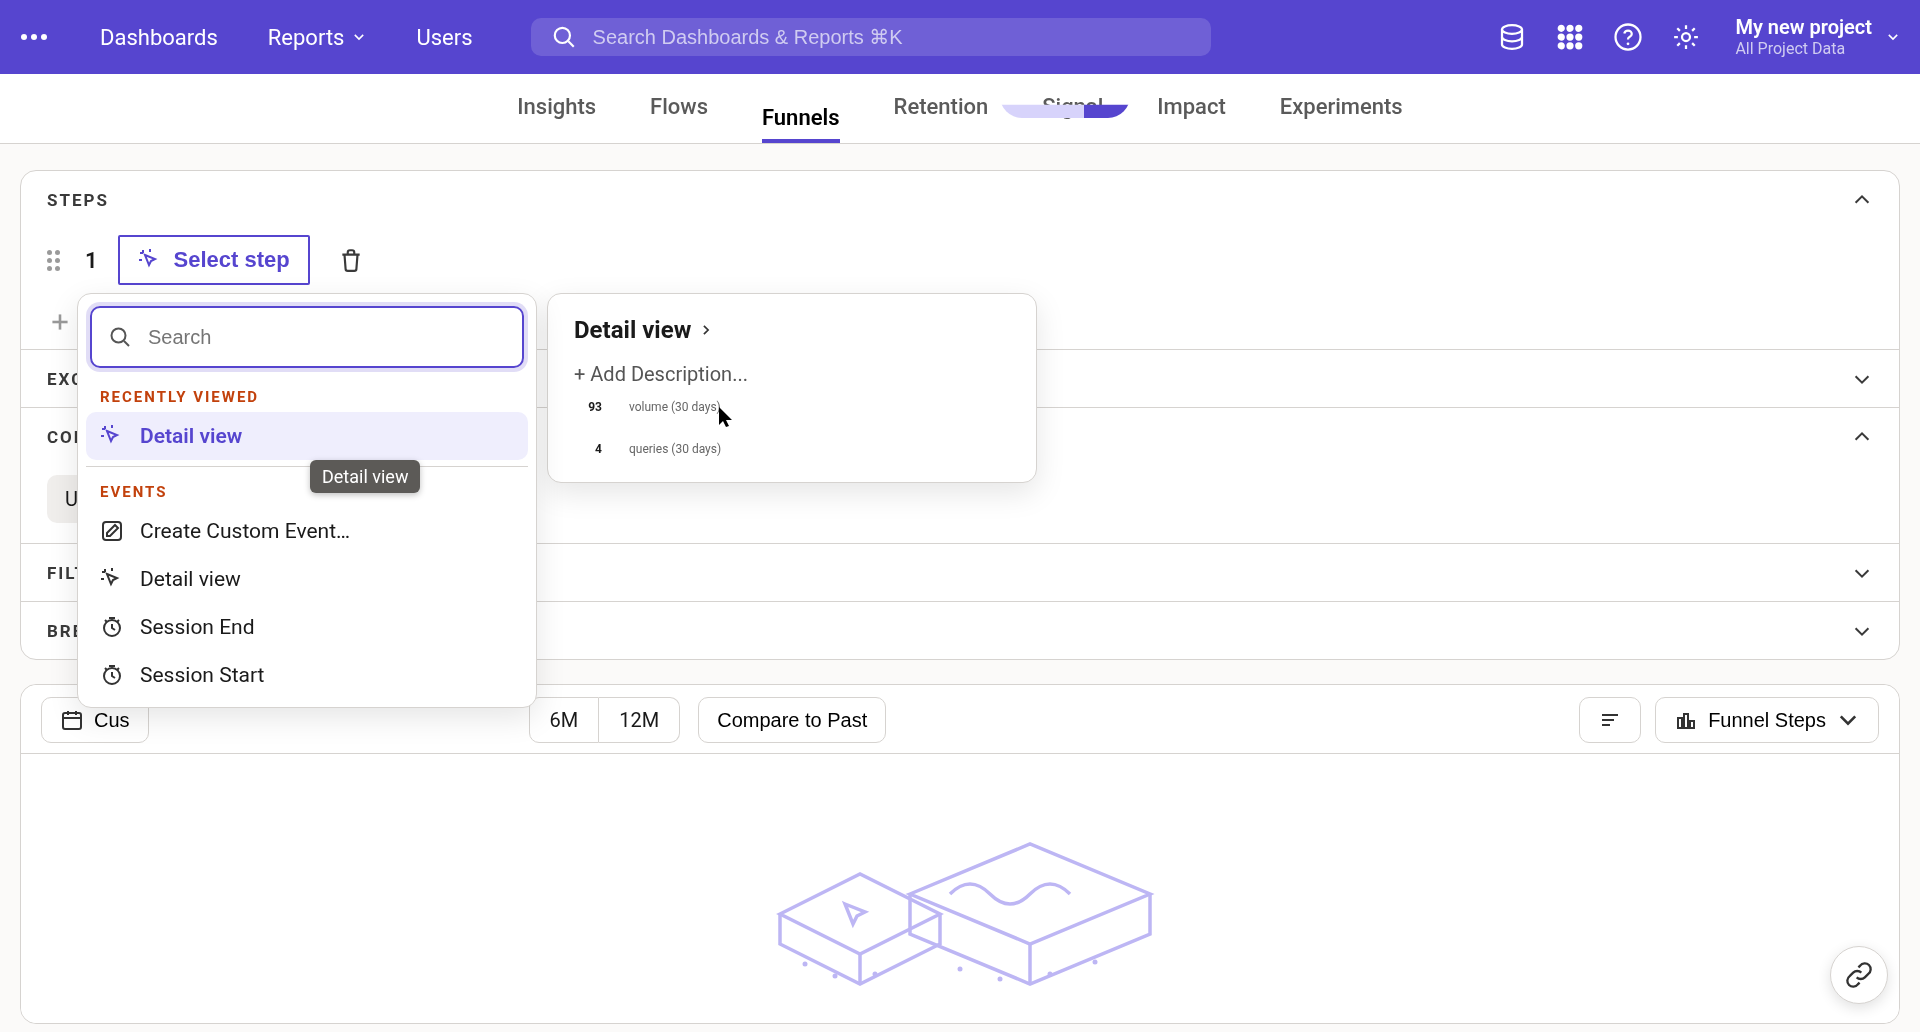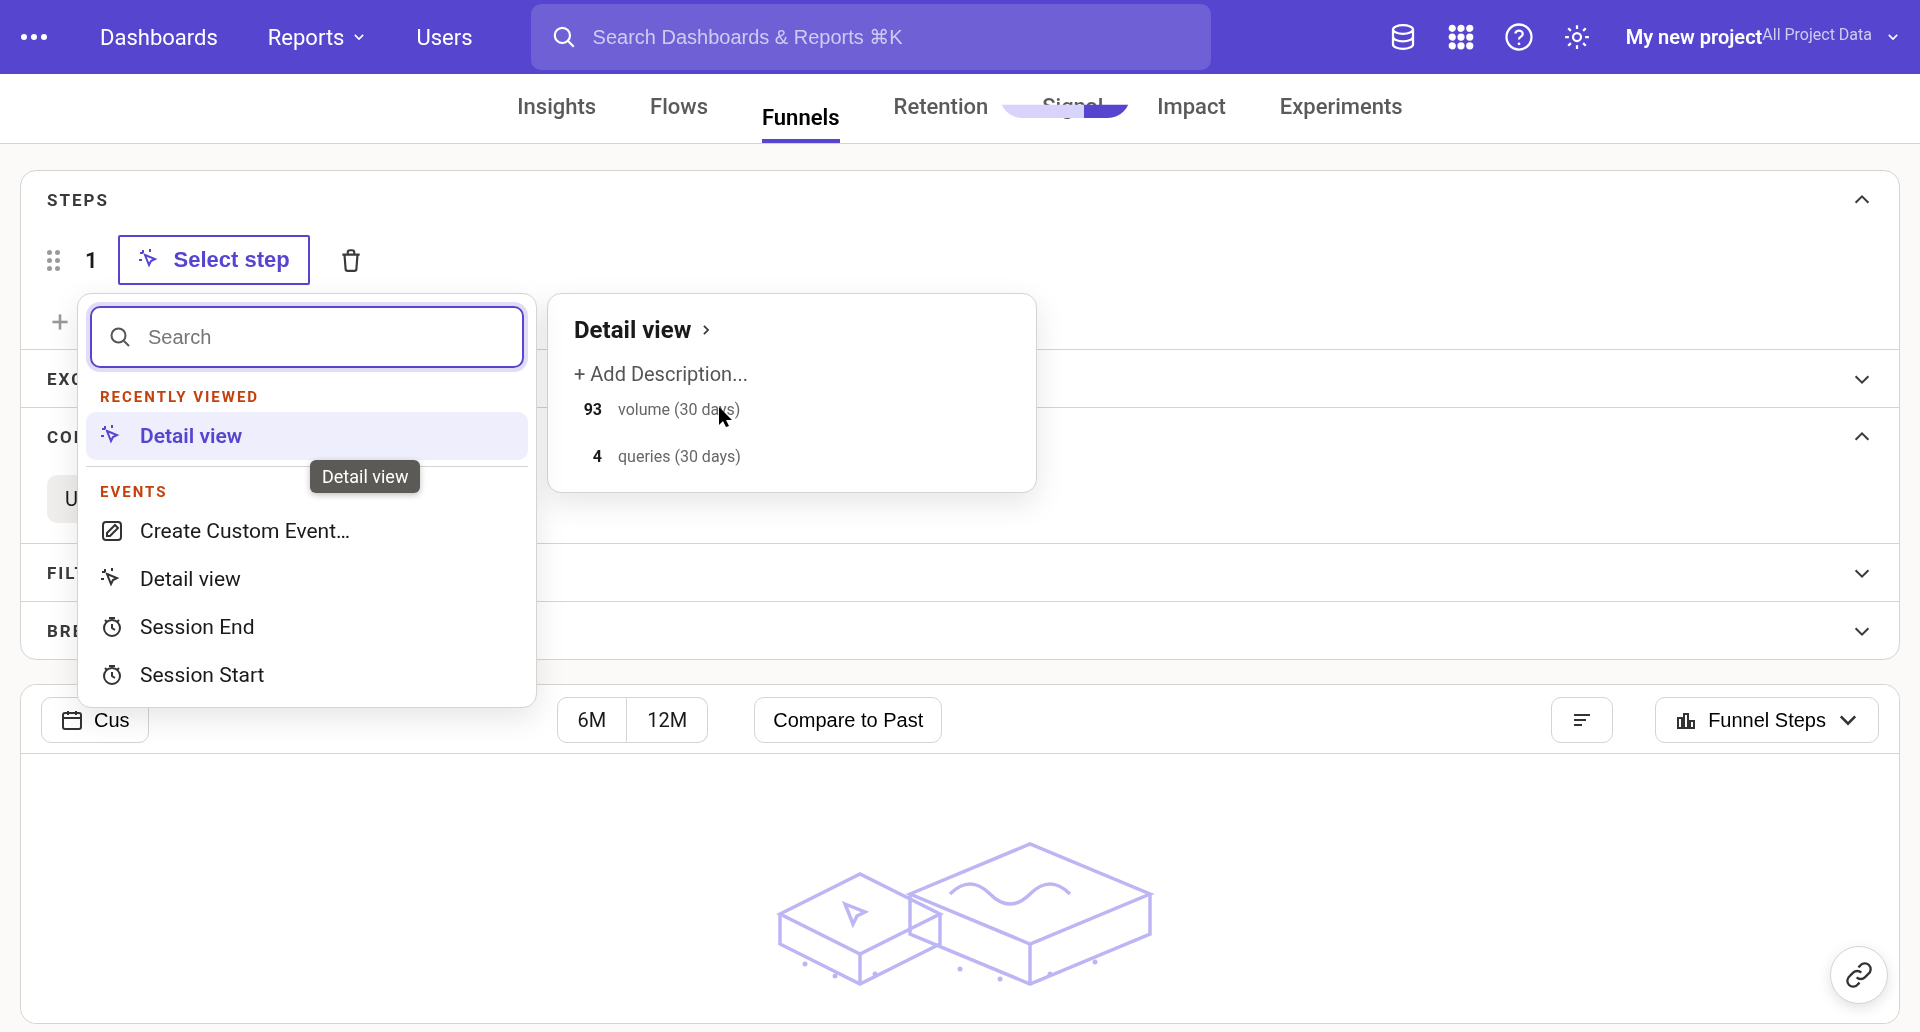--- a/index.html
+++ b/index.html
@@ -39,34 +39,34 @@
   .nav-links { display:flex; align-items:flex-start; gap:14px; margin-left:28px; }
   .nav-link {
     color:#fff; font-size:22px; padding:10px 18px; border-radius:6px;
     display:flex; align-items:center; gap:8px; cursor:pointer;
   }
   .chev { width:14px; height:14px; }
   .search-wrap {
     margin-left: 40px;
     background: rgba(255,255,255,0.15);
     border-radius: 10px;
-    height: 66px; width: 680px;
+    height: 38px; width: 680px;
     display:flex; align-items:center; padding:0 20px;
   }
   .search-wrap svg { width:26px; height:26px; stroke:#fff; stroke-width:2; fill:none; }
   .search-wrap input {
     border:none; background:transparent; color:#fff; font-size:20px;
     margin-left:14px; flex:1; outline:none;
   }
   .search-wrap input::placeholder { color:#d0ccf1; }
   .nav-spacer { flex:1; }
   .nav-icons { display:flex; gap:28px; align-items:center; }
   .nav-icons svg { width:30px; height:30px; stroke:#fff; stroke-width:1.8; fill:none; }
   .project-sel { display:flex; align-items:center; gap:14px; margin-left:34px; cursor:pointer;}
-  .project-text { display:flex; flex-direction:row; line-height:1.2; }
+  .project-text { display:flex; flex-direction:column; line-height:1.2; }
   .proj-name { font-size:20px; font-weight:600; }
   .proj-sub  { font-size:16px; color:#d0ccf1; }
 
   
   .subnav {
     background:#fff; height:70px; border-bottom:1px solid var(--border-gray);
     display:flex; justify-content:center;
   }
   .subnav-inner { display:flex; gap:54px; align-items:stretch; }
   .subnav-item {
@@ -153,32 +153,32 @@
 
   
   .detail-card {
     position:absolute; top:58px; left:500px; width:490px;
     background:#fff; border:1px solid var(--border-gray); border-radius:14px;
     box-shadow: 0 10px 30px rgba(0,0,0,.10);
     z-index:55; padding:22px 26px 26px 26px;
   }
   .detail-title-row { display:flex; align-items:center; gap:8px; font-size:24px; font-weight:700;}
   .add-desc { margin-top:18px; font-size:20px; color:#555; cursor:pointer;}
-  .stat-row { margin-top:28px; display:flex; gap:16px; font-size:16px;}
+  .stat-row { margin-top:28px; display:flex; gap:27px; font-size:12px;}
   .stat-row:nth-of-type(3){margin-top:14px;}
   .stat-row .num { font-weight:700; width:28px; text-align:right;}
   .stat-row .label { color:#666;}
   .cursor-fake {
     position:absolute; top:112px; left:170px; width:16px; height:22px;
   }
 
   
   .toolbar {
     background:#fff; border:1px solid var(--border-gray); border-radius:16px;
-    height:70px; display:flex; align-items:center; padding:0 20px;gap:28px;
+    height:70px; display:flex; align-items:center; padding:0 20px;
   }
   .tb-btn {
     border:1px solid var(--border-gray); border-radius:10px; height:46px;
     display:flex; align-items:center; padding:0 18px; font-size:20px;
     background:#fff; gap:10px; cursor:pointer;
   }
   .seg-group { display:flex; margin-left:14px;}
   .seg-group .seg {
     border:1px solid var(--border-gray); height:46px; padding:0 20px; font-size:20px;
     display:flex; align-items:center; background:#fff; cursor:pointer;

